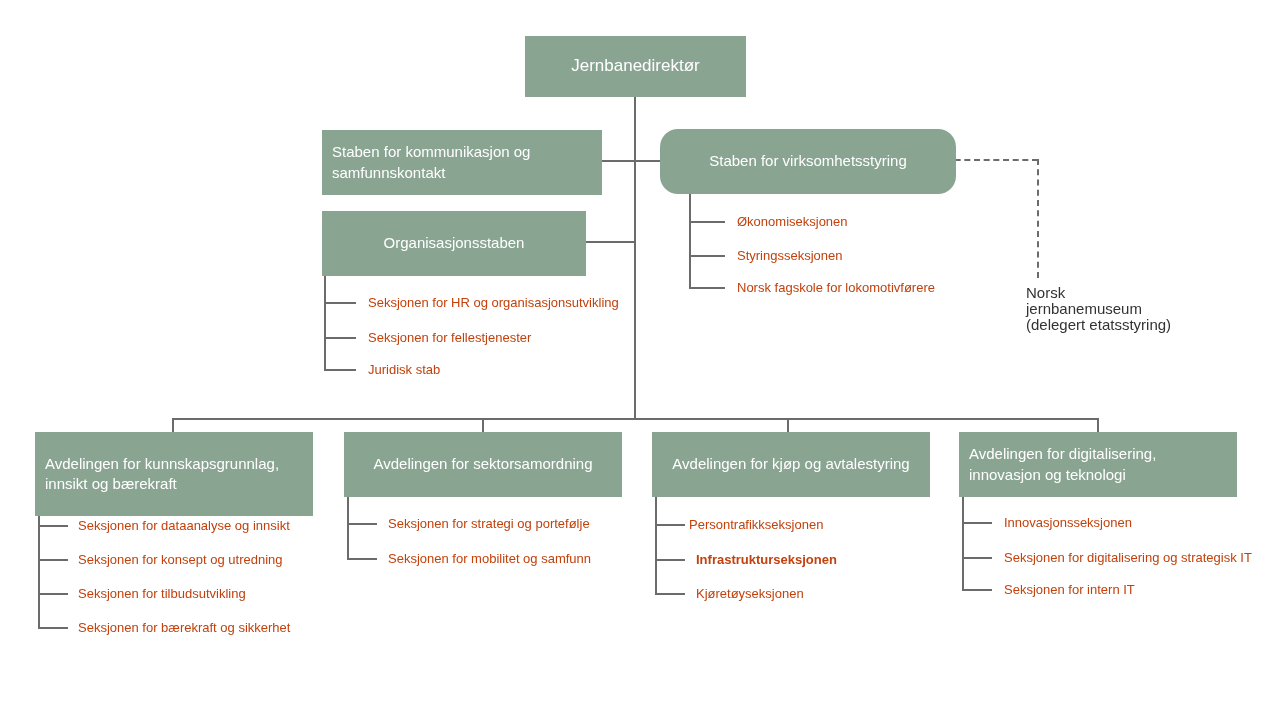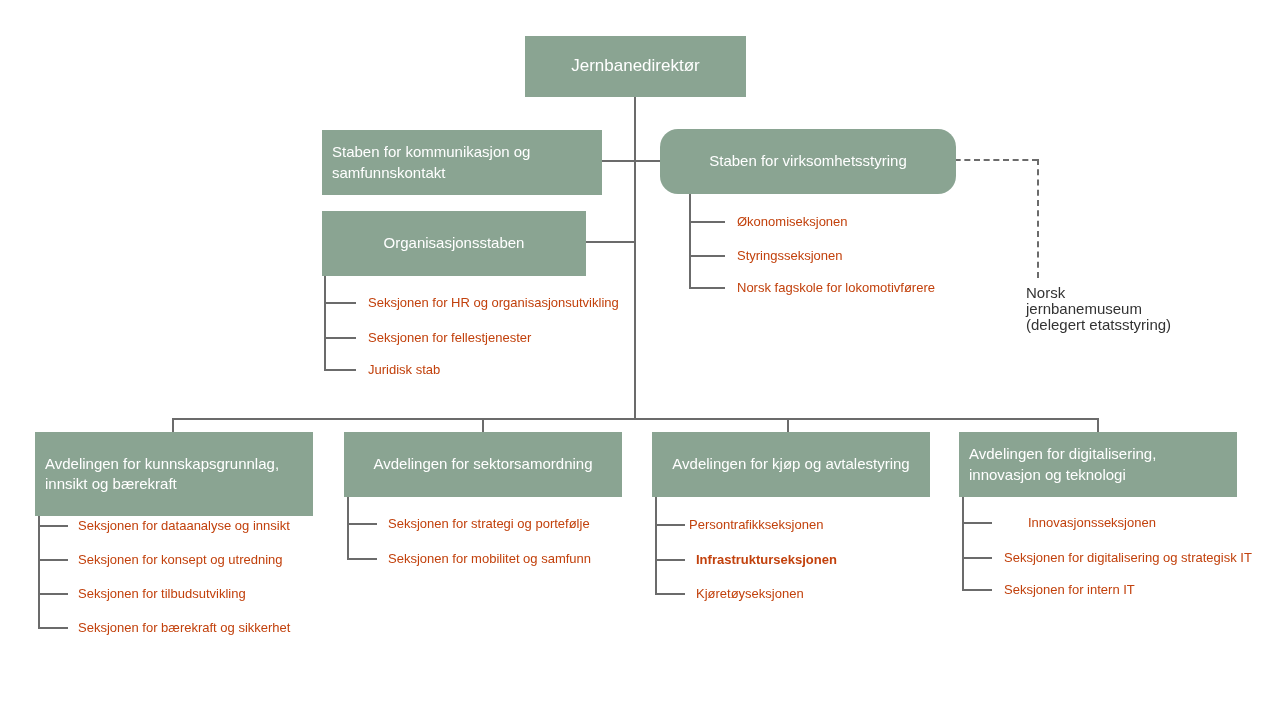--- a/index.html
+++ b/index.html
@@ -130,17 +130,17 @@
   <div class="item" style="left:78px; top:584px;">Seksjonen for tilbudsutvikling</div>
   <div class="item" style="left:78px; top:618px;">Seksjonen for bærekraft og sikkerhet</div>
 
   <div class="item" style="left:388px; top:514px;">Seksjonen for strategi og portefølje</div>
   <div class="item" style="left:388px; top:549px;">Seksjonen for mobilitet og samfunn</div>
 
   <div class="item" style="left:689px; top:515px;">Persontrafikkseksjonen</div>
   <div class="item" style="left:696px; top:550px;font-weight:bold;">Infrastrukturseksjonen</div>
   <div class="item" style="left:696px; top:584px;">Kjøretøyseksjonen</div>
 
-  <div class="item" style="left:1004px; top:513px;margin-left:24px;">Innovasjonsseksjonen</div>
+  <div class="item" style="left:1004px; top:513px;">Innovasjonsseksjonen</div>
   <div class="item" style="left:1004px; top:548px;">Seksjonen for digitalisering og strategisk IT</div>
   <div class="item" style="left:1004px; top:580px;">Seksjonen for intern IT</div>
 
 </div>
 
 </body></html>

